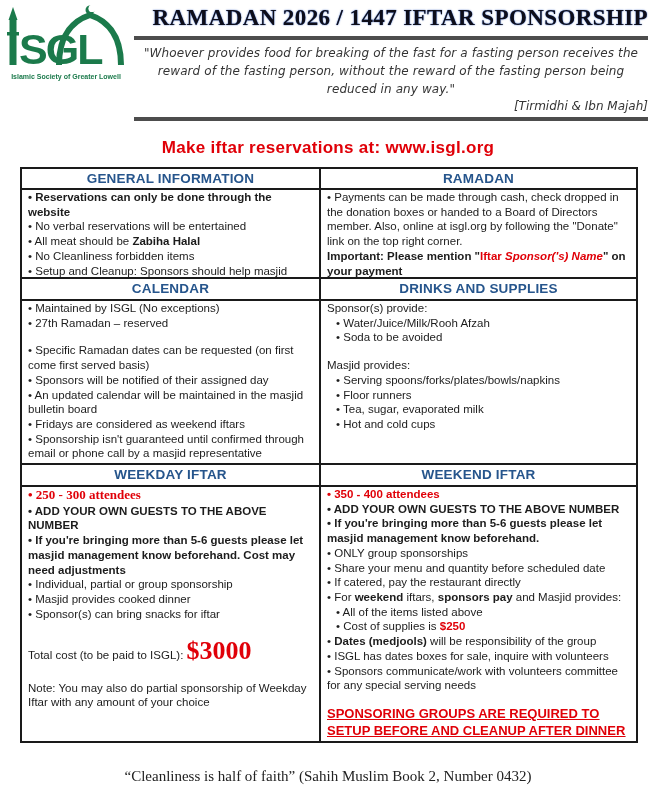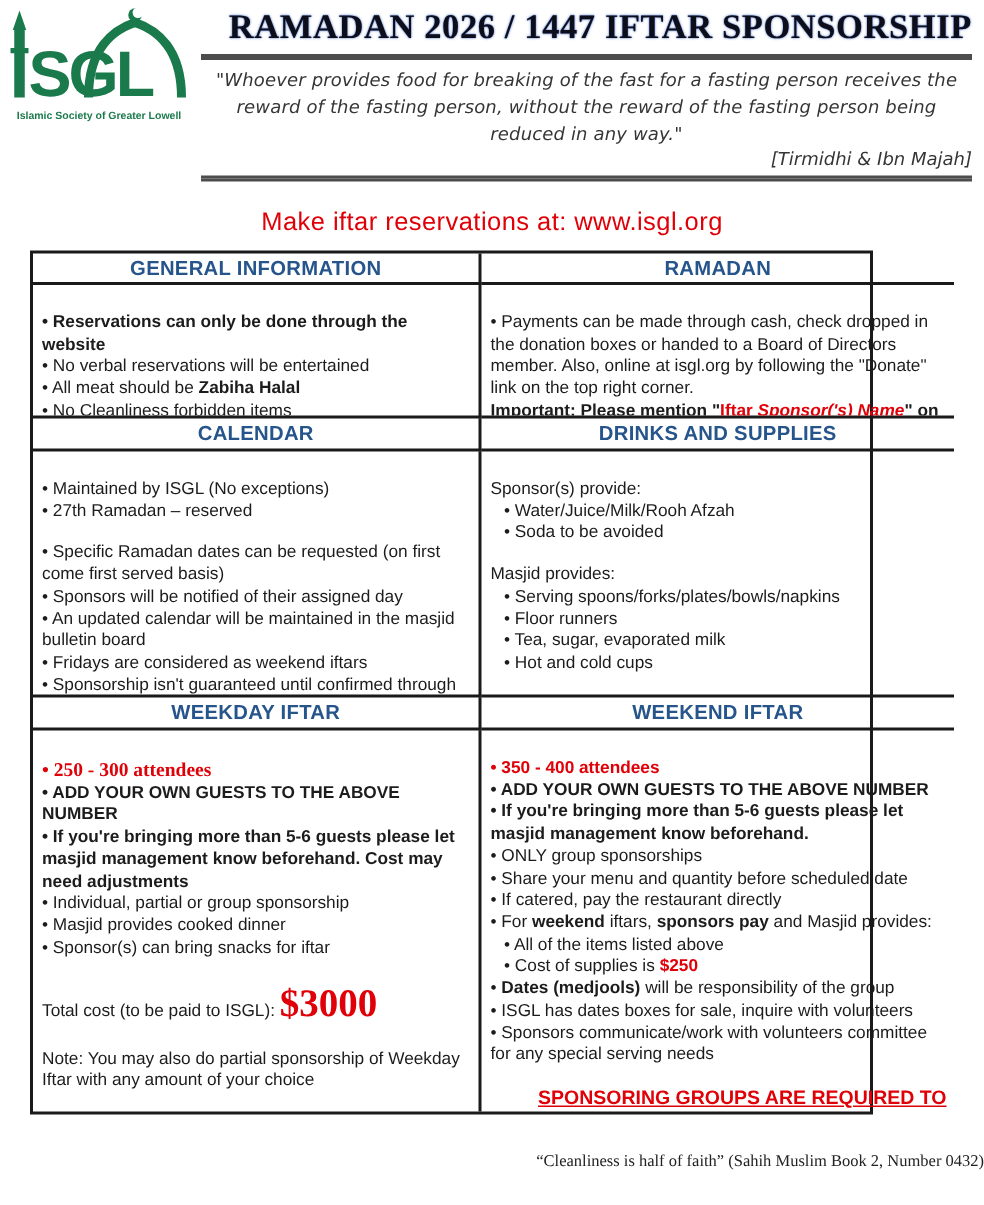--- a/index.html
+++ b/index.html
@@ -28,52 +28,52 @@
   .quote-box{margin-top:5px;}
   .quote-text{
     font-family:"DejaVu Sans",sans-serif;font-style:italic;font-size:12px;line-height:1.5;
     text-align:center;color:#353535;max-width:505px;margin:3px auto 0 auto;letter-spacing:.1px;
   }
   .quote-attr{
     font-family:"DejaVu Sans",sans-serif;font-style:italic;font-size:12px;
     text-align:right;color:#353535;margin-top:1px;
   }
   .reserve-line{
-    text-align:center;color:var(--red);font-weight:normal;font-size:17px;
+    text-align:center;color:var(--red);font-weight:bold;font-size:17px;
     letter-spacing:.3px;margin-top:13px;margin-bottom:9px;
   }
 
   
   .tbl{
-    margin-left:20px;width:562px;border:2px solid var(--border);
+    margin-left:20px;width:618px;border:2px solid var(--border);
     display:grid;grid-template-columns:299px 315px;
     grid-template-rows:21px 89px 22px 164px 22px 254px;
   }
   .cell{border-bottom:2px solid var(--border);overflow:hidden;}
   .cell.cl{border-right:2px solid var(--border);}
   .cell.last{border-bottom:none;}
   .hcell{
     text-align:center;color:var(--blue);font-weight:bold;font-size:13.5px;
     padding-top:2px;letter-spacing:.2px;
   }
-  .ccell{padding:18px 5px 3px 6px;font-size:11.5px;line-height:1.28;}
+  .ccell{padding:0 5px 3px 6px;font-size:11.5px;line-height:1.28;}
   .para{}
   .ind{padding-left:9px;}
   .gap{margin-top:13px;}
-  .ctr{text-align:right;}
+  .ctr{text-align:left;text-decoration:underline;}
   .b{font-weight:bold;}
   .it{font-style:italic;}
   .un{text-decoration:underline;}
   .red{color:var(--red);}
   .serif{font-family:"Liberation Serif",serif;}
 
   
   .footer-quote{
-    position:absolute;left:0;right:0;top:768px;text-align:right;
-    font-family:"Liberation Serif",serif;font-size:11px;color:#222;
+    position:absolute;left:0;right:0;top:768px;text-align:center;
+    font-family:"Liberation Serif",serif;font-size:15px;color:#222;
   }
 </style>
 </head>
 <body>
 
 <div class="page">
 
   <div class="hdr">
     <div class="logo">
       <svg width="126" height="66" viewBox="0 0 126 66">

